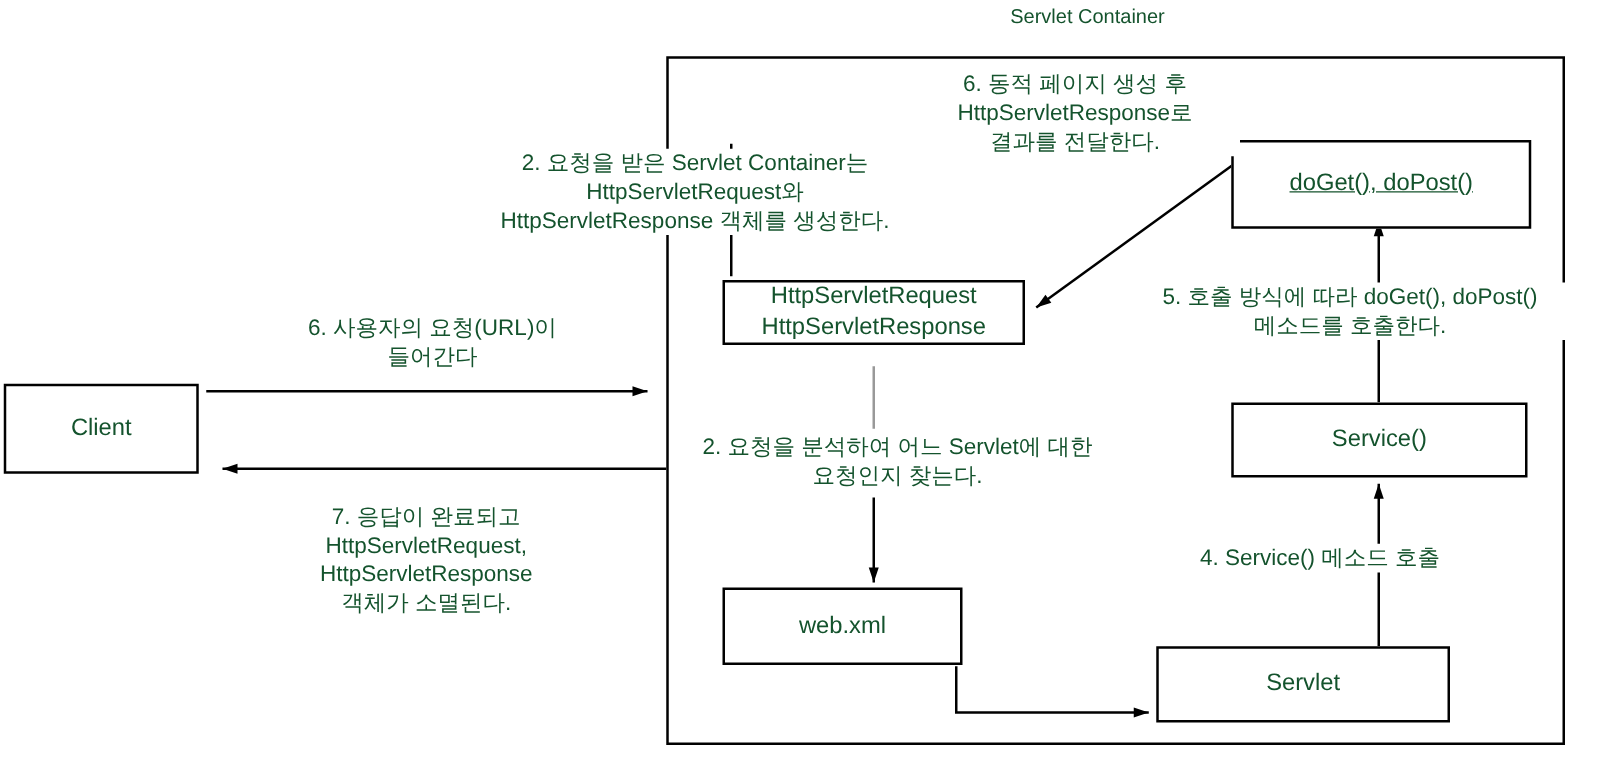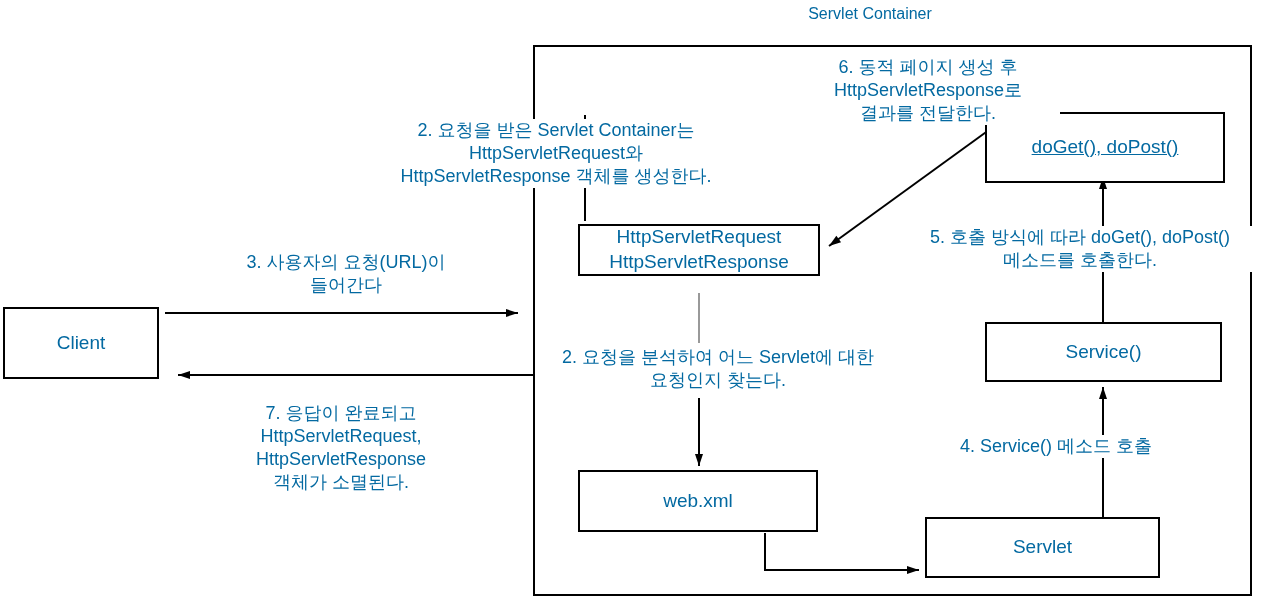--- a/index.html
+++ b/index.html
@@ -3,21 +3,21 @@
 <meta charset="utf-8">
 <style>
   * { box-sizing: border-box; margin: 0; padding: 0; }
   html, body { background: #ffffff; }
   .stage {
     position: relative;
     width: 1280px;
     height: 607px;
     background: #ffffff;
     font-family: "Liberation Sans", "DejaVu Sans", sans-serif;
-    color: #0369a1;
+    color: #14532d;
     overflow: hidden;
   }
   .container-rect {
     position: absolute;
     left: 533px; top: 45px;
     width: 719px; height: 551px;
     border: 2px solid #000000;
     z-index: 0;
   }
   .connectors {
@@ -77,41 +77,41 @@
 
   <div class="node" style="left:3px; top:307px; width:156px; height:72px;">Client</div>
 
   <div class="node" style="left:578px; top:224px; width:242px; height:52px;">HttpServletRequest
 HttpServletResponse</div>
 
   <div class="node" style="left:985px; top:112px; width:240px; height:71px;text-decoration:underline;">doGet(), doPost()</div>
 
   <div class="node" style="left:985px; top:322px; width:237px; height:60px;">Service()</div>
 
-  <div class="node" style="left:578px; top:470px; width:240px; height:62px;">web.xml</div>
+  <div class="node" style="left:578px; top:470px; width:192px; height:62px;">web.xml</div>
 
   <div class="node" style="left:925px; top:517px; width:235px; height:61px;">Servlet</div>
 
-  <div class="ann" style="left:206px; top:251px; width:280px;">3. 사용자의 요청(URL)이
+  <div class="ann" style="left:206px; top:251px; width:280px;">6. 사용자의 요청(URL)이
 들어간다</div>
 
   <div class="ann" style="left:386px; top:119px; width:340px;">2. 요청을 받은 Servlet Container는
 HttpServletRequest와
 HttpServletResponse 객체를 생성한다.</div>
 
   <div class="ann" style="left:540px; top:346px; width:356px;">2. 요청을 분석하여 어느 Servlet에 대한
 요청인지 찾는다.</div>
 
 
   <div class="ann" style="left:927px; top:435px; width:258px;">4. Service() 메소드 호출</div>
 
   <div class="ann" style="left:884px; top:210px; width:392px;margin-top:16px;">5. 호출 방식에 따라 doGet(), doPost()
 메소드를 호출한다.</div>
 
-  <div class="ann" style="left:796px; top:56px; width:264px;">6. 동적 페이지 생성 후
+  <div class="ann" style="left:728px; top:56px; width:264px;">6. 동적 페이지 생성 후
 HttpServletResponse로
 결과를 전달한다.</div>
 
   <div class="ann" style="left:226px; top:402px; width:230px;">7. 응답이 완료되고
 HttpServletRequest,
 HttpServletResponse
 객체가 소멸된다.</div>
 
 </div>
 

